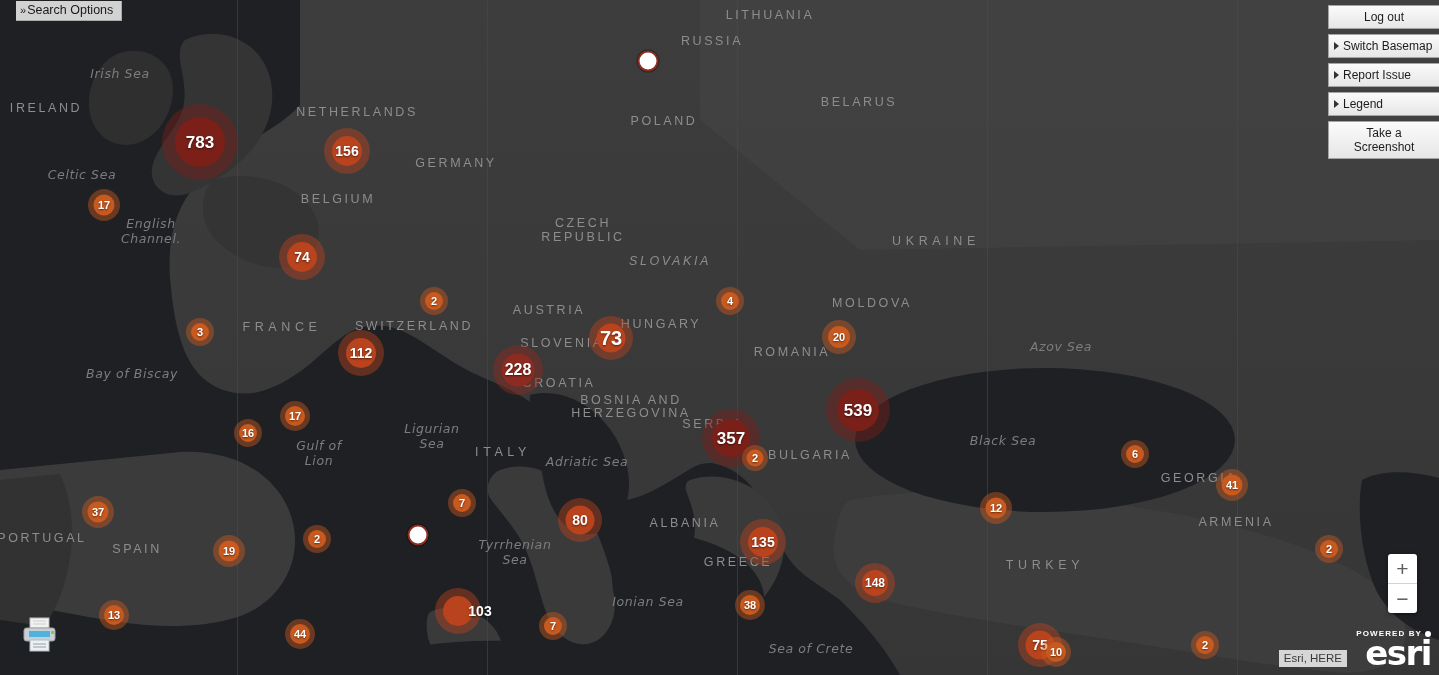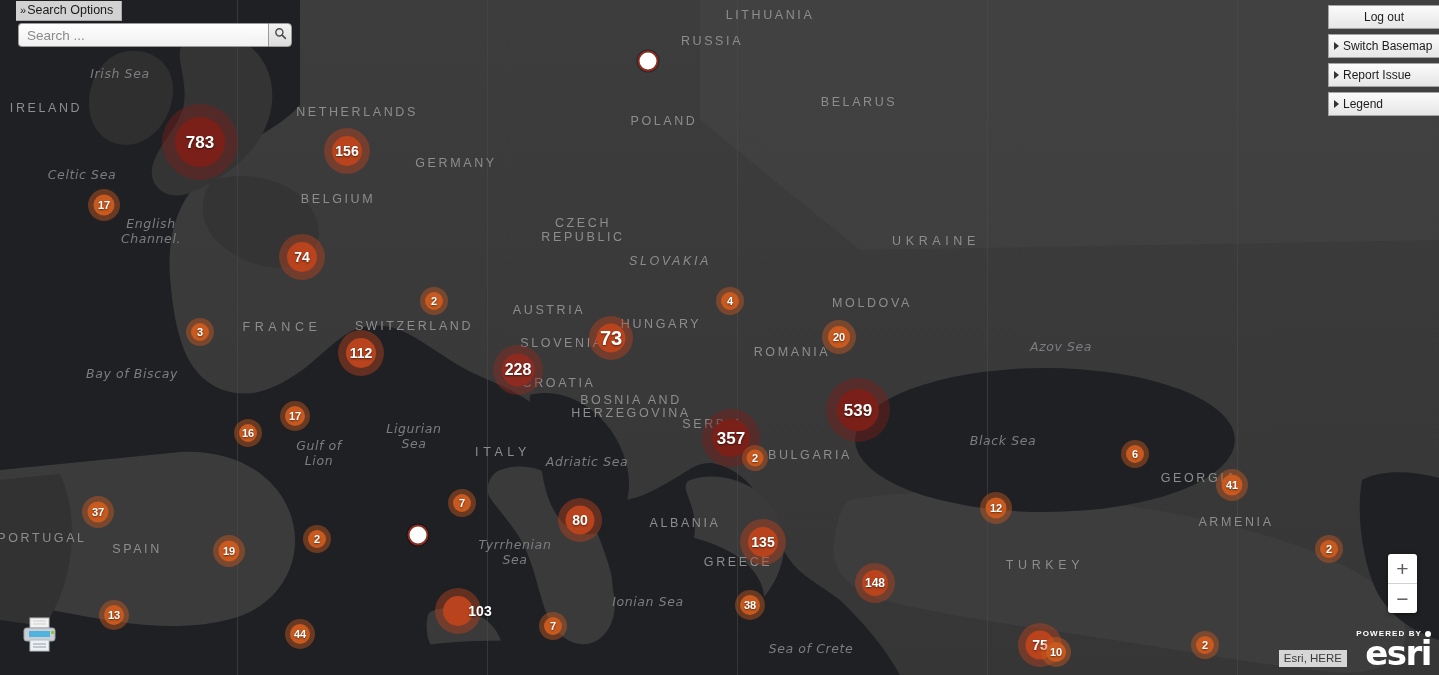--- a/index.html
+++ b/index.html
@@ -262,21 +262,21 @@
       <div class="label country wide" style="left: 1045px; top: 565px;">TURKEY</div>
       <div class="label country" style="left: 42px; top: 538px;">PORTUGAL</div>
       <div class="label country" style="left: 137px; top: 549px;">SPAIN</div>
       <div class="label water" style="left: 120px; top: 73px;">Irish Sea</div>
       <div class="label water" style="left: 82px; top: 174px;">Celtic Sea</div>
       <div class="label water two" style="left: 151px; top: 231px;">English
 Channel.</div>
       <div class="label water" style="left: 132px; top: 373px;">Bay of Biscay</div>
       <div class="label water two" style="left: 319px; top: 453px;">Gulf of
 Lion</div>
-      <div class="label water two" style="left: 414px; top: 436px;">Ligurian
+      <div class="label water two" style="left: 432px; top: 436px;">Ligurian
 Sea</div>
       <div class="label water" style="left: 587px; top: 461px;">Adriatic Sea</div>
       <div class="label water two" style="left: 515px; top: 552px;">Tyrrhenian
 Sea</div>
       <div class="label water" style="left: 648px; top: 601px;">Ionian Sea</div>
       <div class="label water" style="left: 811px; top: 648px;">Sea of Crete</div>
       <div class="label water" style="left: 1003px; top: 440px;">Black Sea</div>
       <div class="label water" style="left: 1061px; top: 346px;">Azov Sea</div>
     </div>
   <div id="map-markers">
@@ -457,46 +457,40 @@
       </div>
       <div class="point-marker" style="left: 648px; top: 61px; background: rgb(255, 255, 255); border-color: rgb(142, 43, 32);"></div>
       <div class="point-marker" style="left: 418px; top: 535px; background: rgb(255, 255, 255); border-color: rgb(142, 43, 32);"></div>
     </div>
 </div>
 
 <div id="search-panel">
   <div id="search-options-tab">
     <span class="chev">»</span><span>Search Options</span>
   </div>
-  <div id="search-row">
-    <input id="search-input" type="text" value="" placeholder="Search ..." style="">
-    <button id="search-button">
-      <svg width="13" height="13" viewBox="0 0 16 16">
-        <circle cx="6.6" cy="6.6" r="4.4" fill="none" stroke="#4a4a4a" stroke-width="1.7"></circle>
-        <line x1="10" y1="10" x2="14" y2="14" stroke="#4a4a4a" stroke-width="1.9" stroke-linecap="round"></line>
-      </svg>
-    </button>
-  </div>
 </div>
 
 <div id="tool-panel">
   <div class="tool-btn">
     <span>Log out</span>
   </div>
   <div class="tool-btn expander">
     <span class="tri"></span>
     <span>Switch Basemap</span>
   </div>
   <div class="tool-btn expander">
     <span class="tri"></span>
     <span>Report Issue</span>
   </div>
   <div class="tool-btn expander">
     <span class="tri"></span>
     <span>Legend</span>
+  </div>
+  <div class="tool-btn">
+    <span>Take a Screenshot</span>
   </div>
 </div>
 
 <div id="zoom-controls">
   <div class="zoom-btn" id="zoom-in">
     <span>+</span>
   </div>
   <div class="zoom-btn" id="zoom-out">
     <span>−</span>
   </div>

